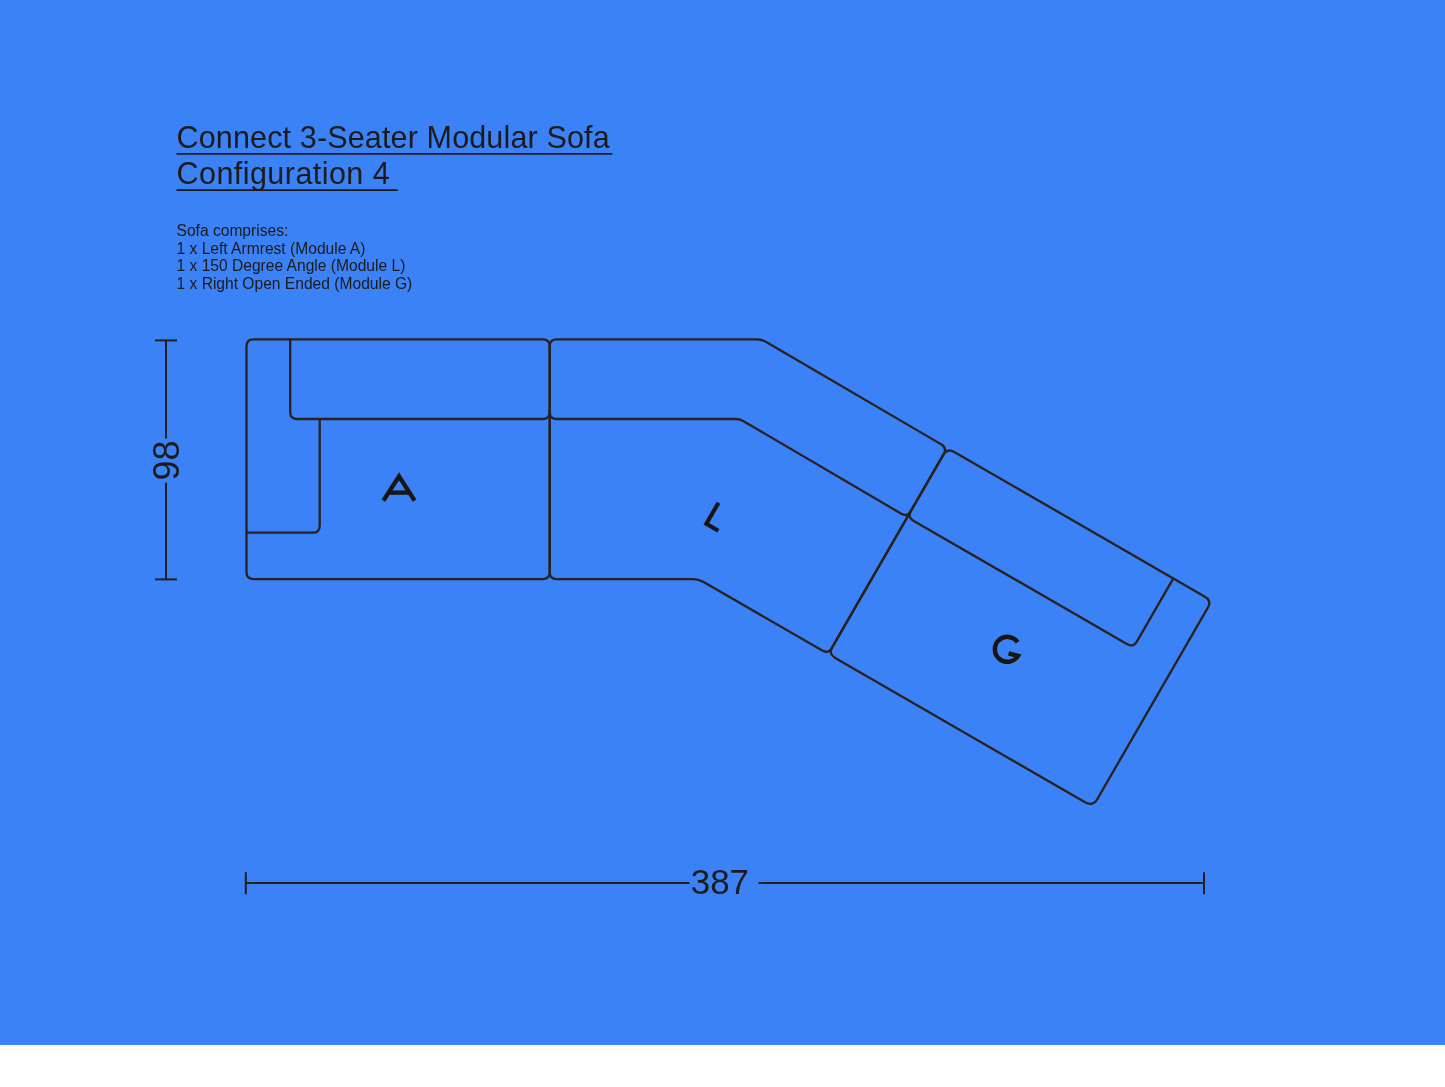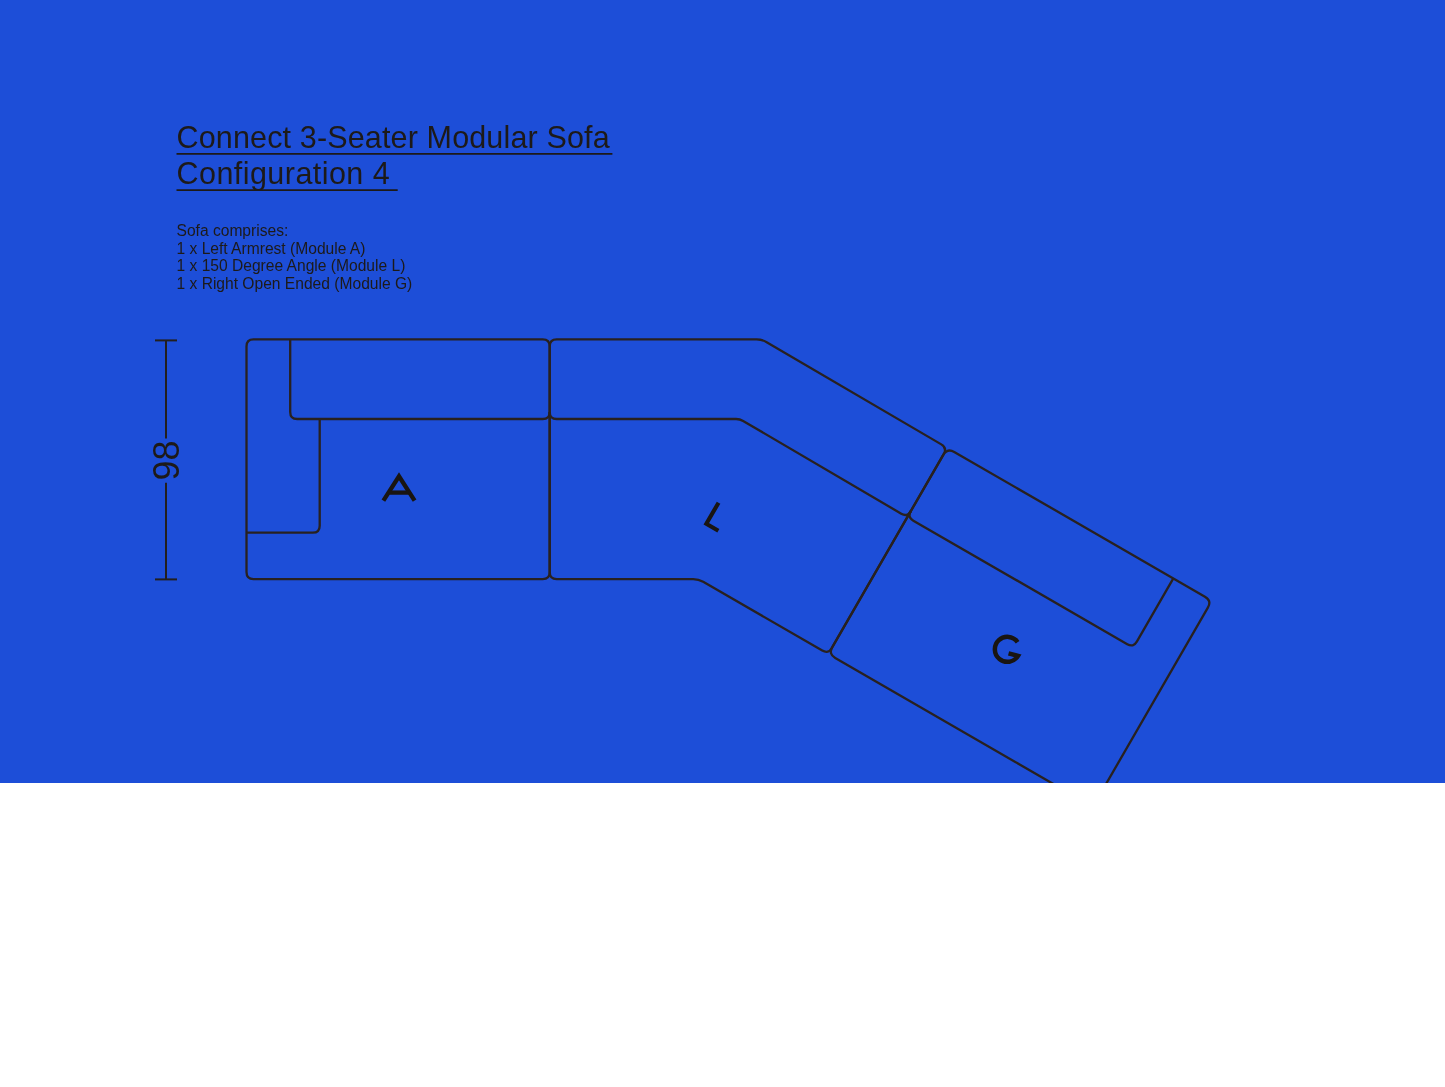--- a/index.html
+++ b/index.html
@@ -1,16 +1,16 @@
 <!DOCTYPE html>
 <html><head>
 <meta charset="utf-8">
 <style>
   html, body { margin: 0; padding: 0; background: #ffffff; }
-  #page { position: relative; width: 1445px; height: 783px; background: #1d4ed8;
+  #page { position: relative; width: 1445px; height: 1045px; background: #3b82f6;
           font-family: "Liberation Sans", sans-serif; }
   svg { display: block; }
   svg text { font-family: "Liberation Sans", sans-serif; fill: #1d1a19; }
 </style>
 </head>
 <body>
 <div id="page">
 <svg width="1445" height="1087" viewBox="0 0 1445 1087">
   <g fill="none" stroke="#282120" stroke-width="2.3">
 

